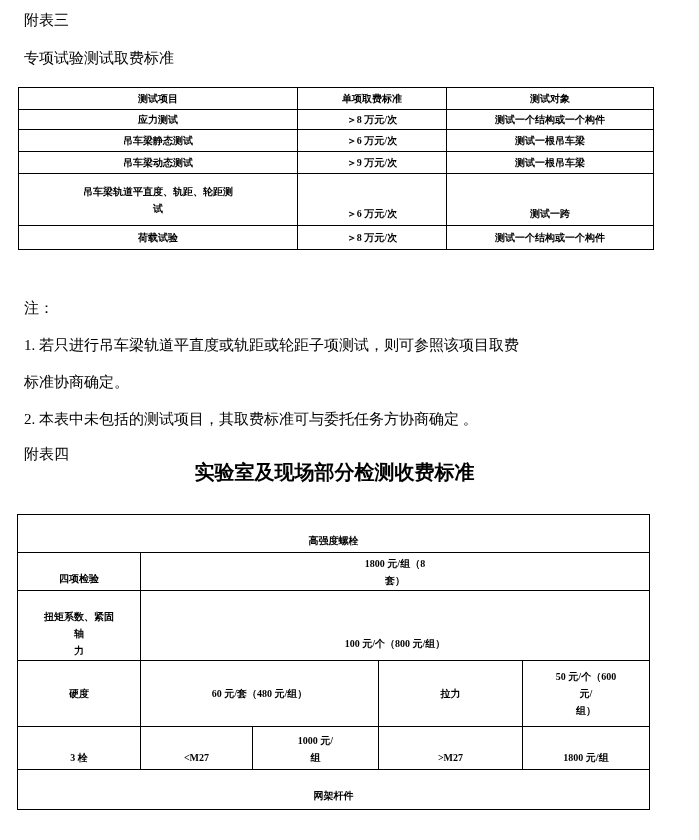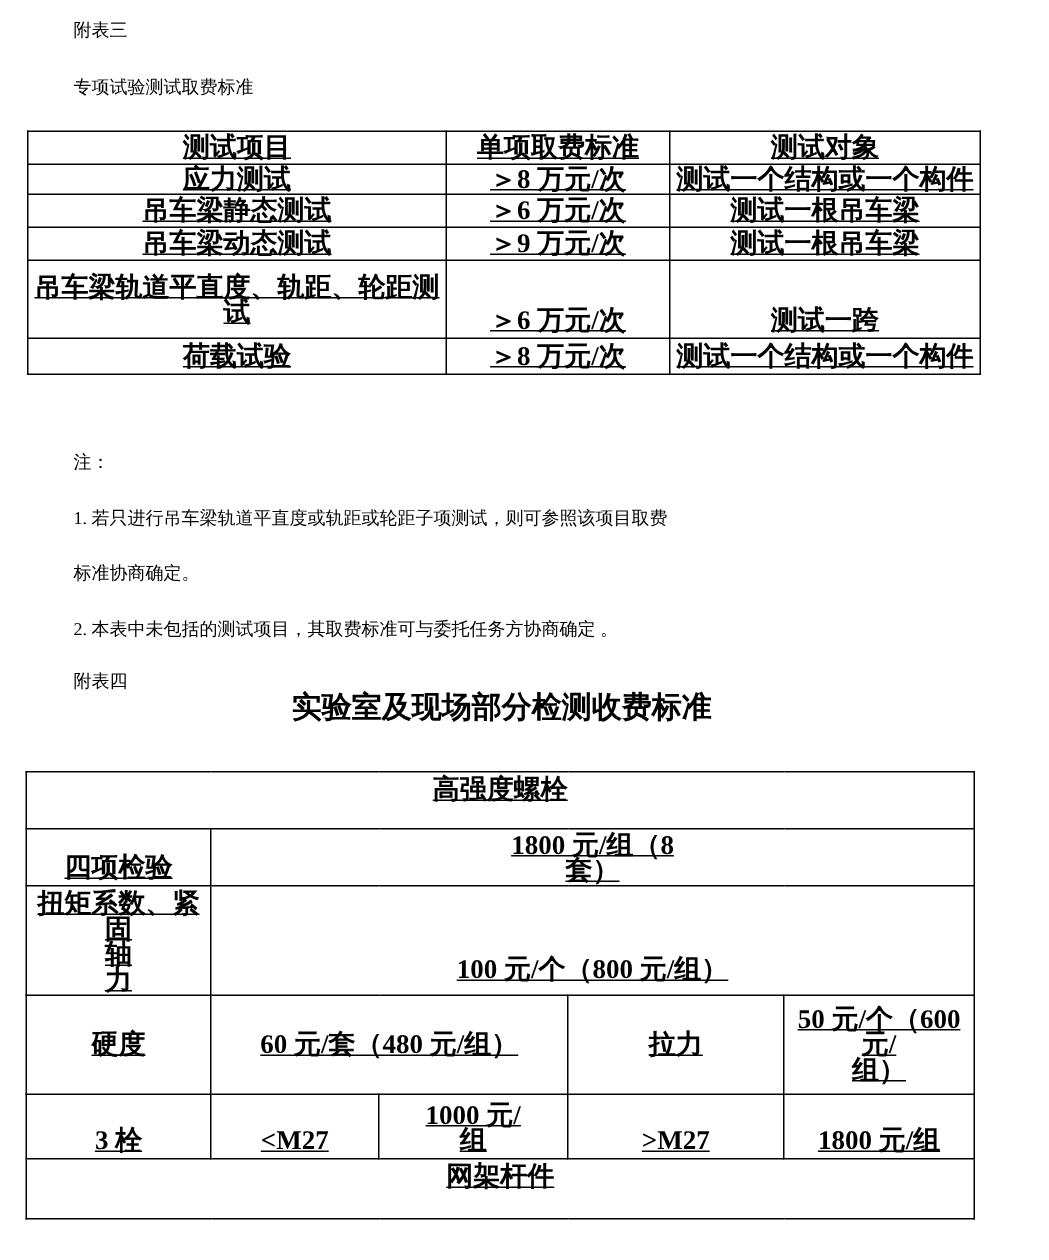--- a/index.html
+++ b/index.html
@@ -11,56 +11,55 @@
     position: relative;
     width: 699px;
     height: 840px;
     background: #ffffff;
     overflow: hidden;
     font-family: "Liberation Serif", "DejaVu Serif", serif;
     color: #000000;
   }
   .txt {
     position: absolute;
-    left: 49px;
+    left: 24px;
     margin: 0;
-    font-size: 12px;
+    font-size: 15px;
     line-height: 19px;
     white-space: nowrap;
   }
   .big-title {
     position: absolute;
     left: 17px;
     width: 635px;
     margin: 0;
     text-align: center;
     font-size: 20px;
     font-weight: bold;
     line-height: 24px;
   }
   table {
     position: absolute;
     border-collapse: collapse;
     table-layout: fixed;
-    font-size: 18px;
+    font-size: 10px;
     font-weight: bold;
-    text-decoration: underline;
   }
   td {
     border: 1px solid #000000;
     text-align: center;
     vertical-align: middle;
     padding: 1px 4px;
     line-height: 17px;
     overflow: hidden;
   }
   .t1 { left: 18px; top: 87px; width: 635px; }
   .t2 { left: 17px; top: 514px; width: 633px; }
   .pl { white-space: pre-line; }
-  .vt { vertical-align: top; padding-top: 3px; }
+  .vt { vertical-align: top; padding-top: 17px; }
   .vb { vertical-align: bottom; padding-bottom: 3px; }
   .pb8 { padding-bottom: 8px; }
   .lh22 { line-height: 22px; }
 </style>
 </head>
 <body>
 
 <div class="page">
 
   <p class="txt" style="top:11px">附表三</p>

